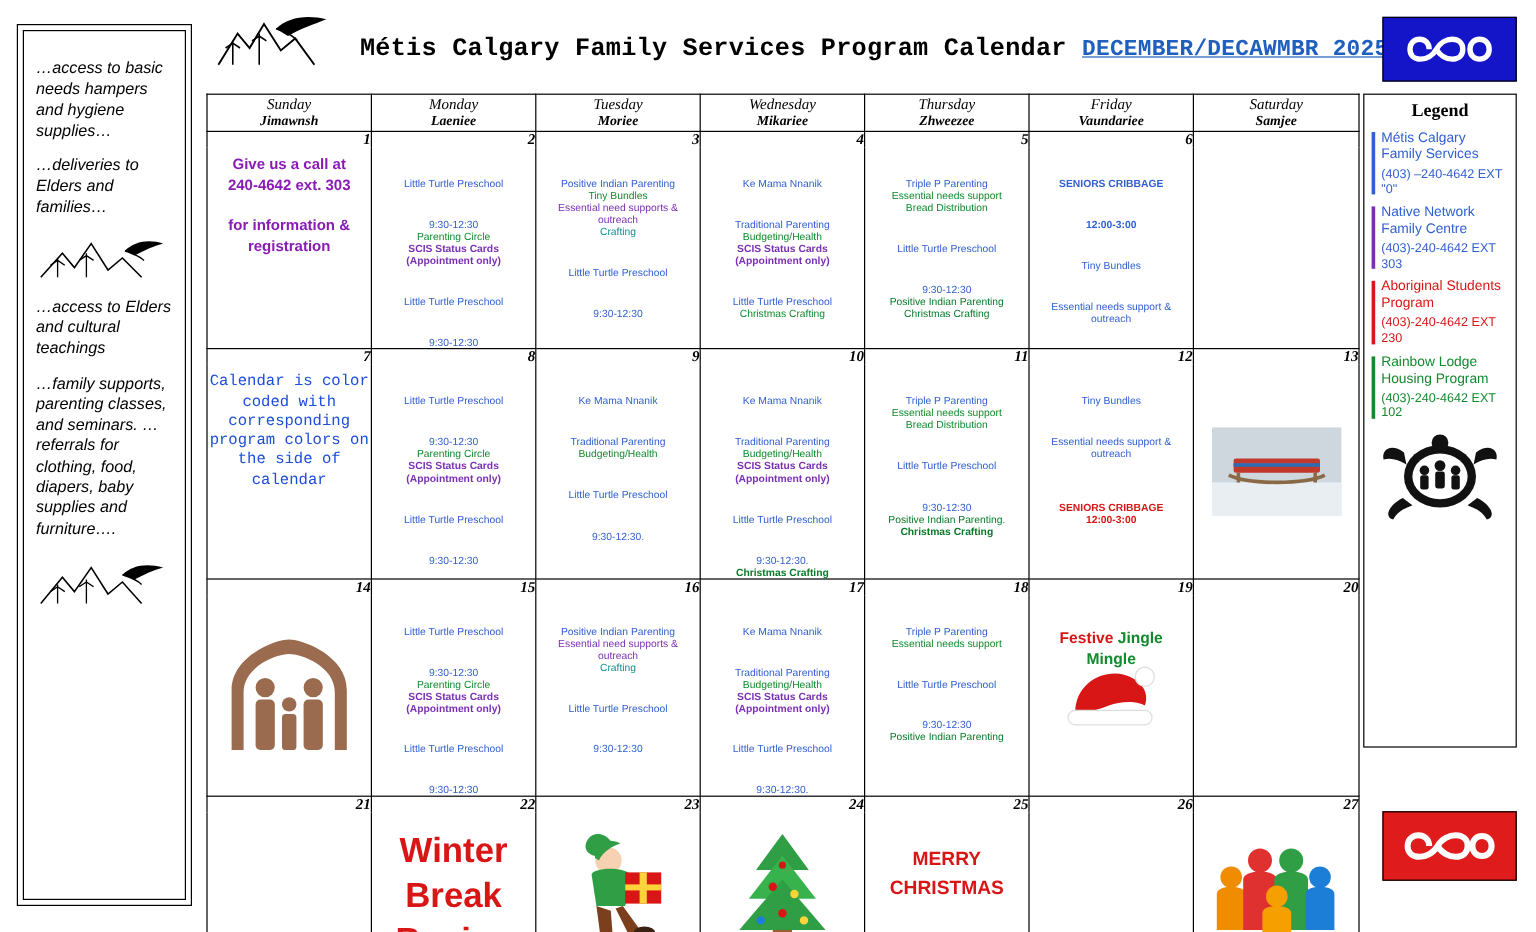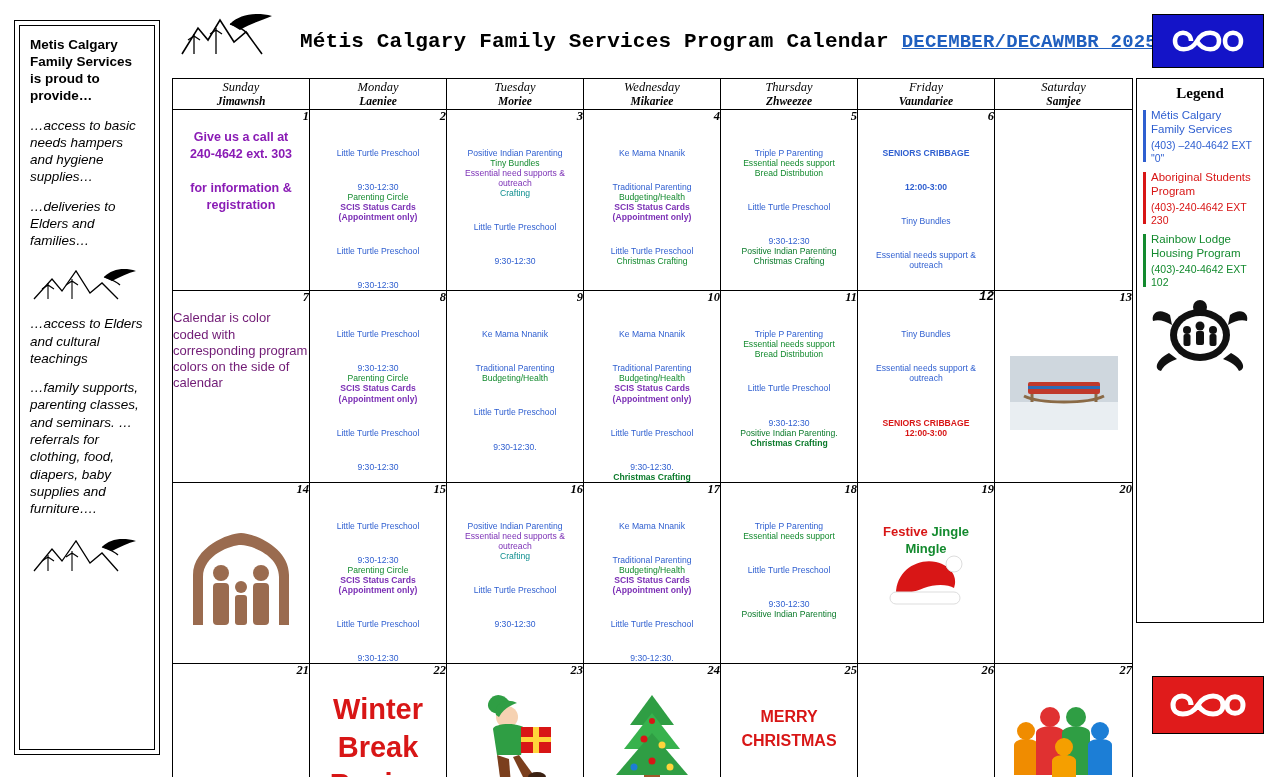--- a/index.html
+++ b/index.html
@@ -87,22 +87,22 @@
   .c-teal{color:#0f8f8f;}
   .c-dgreen{color:#0a7a2a;}
   .c-red{color:#d81616;}
 
   .callout{
     font-family:"Liberation Sans", sans-serif;
     color:#8a1bb5;font-weight:bold;font-size:12.5px;line-height:1.35;
     text-align:center;padding-top:6px;
   }
   .note{
-    font-family:Liberation Sans, sans-serif;
-    font-size:13px;line-height:1.25;padding-top:6px;color:#701a75;
+    font-family:Liberation Mono, monospace;
+    font-size:13px;line-height:1.25;text-align:center;padding-top:6px;color:#1d4ed8;
   }
   .winter{
     font-family:"Liberation Sans", sans-serif;
     color:#d81616;font-weight:bold;font-size:29px;line-height:1.3;
     text-align:center;padding-top:14px;
   }
   .merry{
     font-family:"Liberation Sans", sans-serif;
     color:#d81616;font-weight:bold;font-size:16px;line-height:1.5;
     text-align:center;padding-top:28px;
@@ -133,21 +133,20 @@
   svg{display:block;}
   .img-cell{display:flex;align-items:center;justify-content:center;height:100%;}
 </style>
 </head>
 <body>
 
 <div class="page">
 
   <div class="sidebar">
     <div class="sidebar-inner">
-      <div class="side-head">Metis Calgary Family Services is proud to provide…</div>
       <div class="side-para">…access to basic needs hampers and hygiene supplies…</div>
       <div class="side-para">…deliveries to Elders and families…</div>
 
       <svg class="mtn" width="112" height="44" viewBox="0 0 112 44">
         <path d="M2 40 L20 20 L30 32 L44 12 L58 34 L70 24 L86 40" fill="none" stroke="#000" stroke-width="1.3"></path>
         <path d="M16 40 L16 24 M22 30 L16 26 L10 30" fill="none" stroke="#000" stroke-width="1.1"></path>
         <path d="M40 40 L40 20 M46 26 L40 22 L34 26" fill="none" stroke="#000" stroke-width="1.1"></path>
         <path d="M72 18 C80 10 92 8 104 12 C96 14 88 18 80 22 Z" fill="#000"></path>
         <path d="M72 18 C78 20 84 22 88 26" fill="none" stroke="#000" stroke-width="1.2"></path>
       </svg>
@@ -300,21 +299,21 @@
             </div>
           </td>
           <td class="cell r1" style="border-top: none;"></td>
         </tr>
         <tr>
           <td class="daynum" style="border-bottom: none;">7</td>
           <td class="daynum" style="border-bottom: none;">8</td>
           <td class="daynum" style="border-bottom: none;">9</td>
           <td class="daynum" style="border-bottom: none; margin-top: 40px;">10</td>
           <td class="daynum" style="border-bottom: none;">11</td>
-          <td class="daynum" style="border-bottom: none; font-family: Liberation Mono, monospace;">12</td>
+          <td class="daynum" style="border-bottom: none;">12</td>
           <td class="daynum" style="border-bottom: none;">13</td>
         </tr>
         <tr>
           <td class="cell r2" style="border-top: none;">
             <div class="note">Calendar is color coded with corresponding program colors on the side of calendar</div>
           </td>
           <td class="cell r2" style="border-top: none;">
             <div class="body">
               <span class="evt c-blue">Little Turtle Preschool</span>
               <span class="evt c-blue">9:30-12:30</span>
@@ -636,20 +635,25 @@
 
   <div class="legend">
     <h3>Legend</h3>
 
     <div class="leg-item">
       <div class="leg-bar" style="background:#2f5fd0"></div>
       <div class="leg-name" style="color:#2f5fd0">Métis Calgary Family Services</div>
       <div class="leg-ph" style="color:#2f5fd0">(403) –240-4642 EXT "0"</div>
     </div>
 
+    <div class="leg-item">
+      <div class="leg-bar" style="background:#7b2fb5"></div>
+      <div class="leg-name" style="color:#2f5fd0">Native Network Family Centre</div>
+      <div class="leg-ph" style="color:#2f5fd0">(403)-240-4642 EXT 303</div>
+    </div>
 
     <div class="leg-item">
       <div class="leg-bar" style="background:#d81616"></div>
       <div class="leg-name" style="color:#d81616">Aboriginal Students Program</div>
       <div class="leg-ph" style="color:#d81616">(403)-240-4642 EXT 230</div>
     </div>
 
     <div class="leg-item">
       <div class="leg-bar" style="background:#138a2e"></div>
       <div class="leg-name" style="color:#138a2e">Rainbow Lodge Housing Program</div>

